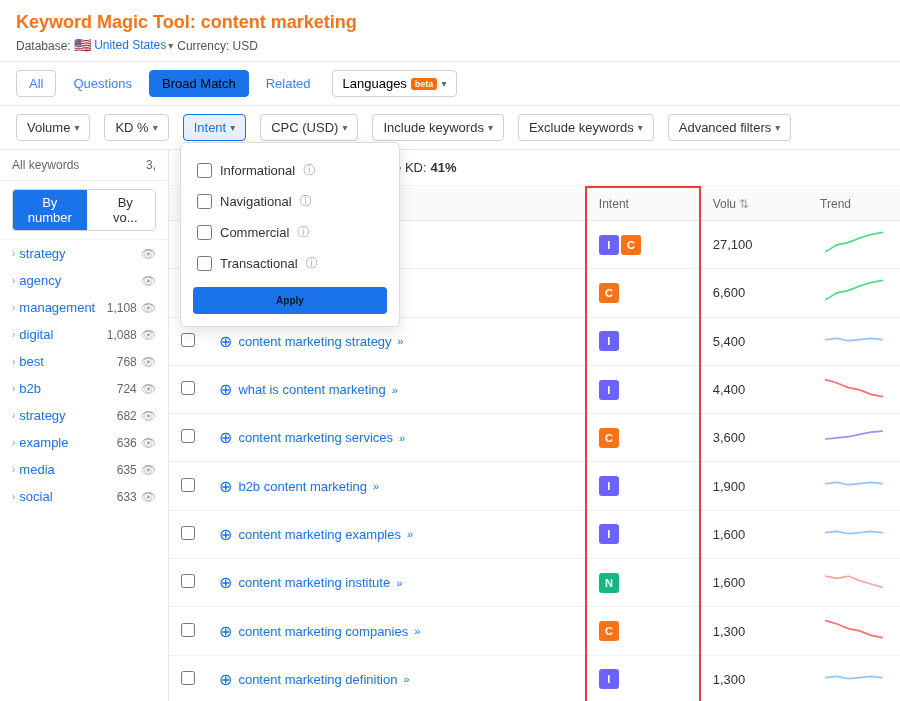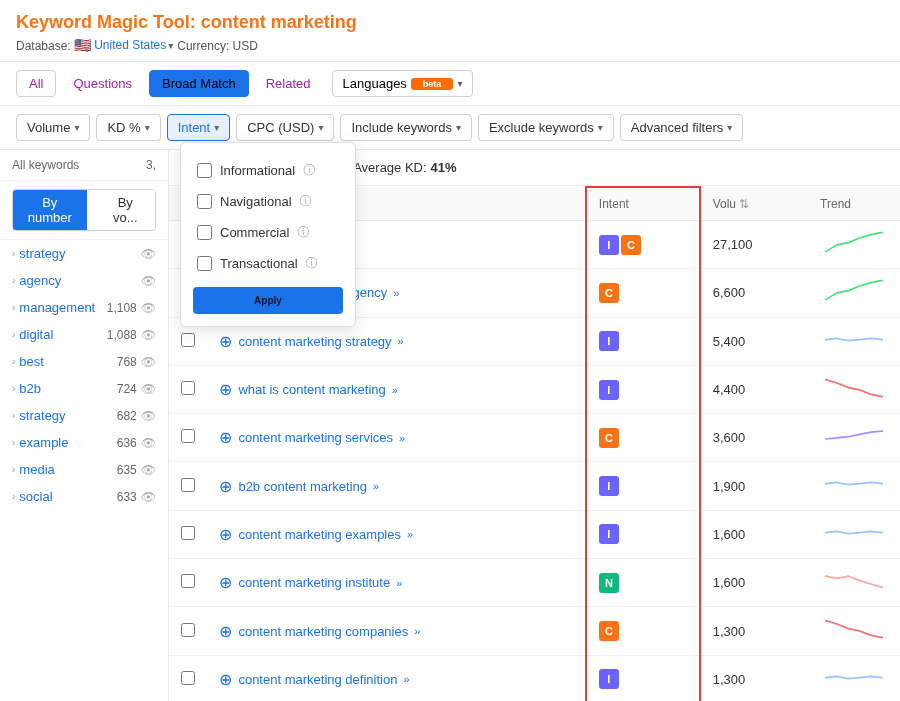--- a/index.html
+++ b/index.html
@@ -5,27 +5,27 @@
     * { box-sizing: border-box; margin: 0; padding: 0; }
     body { font-family: -apple-system, BlinkMacSystemFont, 'Segoe UI', Arial, sans-serif; font-size: 13px; color: #333; background: #fff; }
     
     .header { padding: 12px 16px 8px; border-bottom: 1px solid #e8e8e8; }
     .title { font-size: 18px; font-weight: 600; color: #333; }
     .title span { color: #f97316; }
     .subtitle { font-size: 12px; color: #555; margin-top: 4px; display: flex; align-items: flex-end; gap: 4px; }
     .subtitle a { color: #1a73e8; text-decoration: none; display: flex; align-items: center; gap: 2px; }
     
     .tabs-bar { padding: 8px 16px; display: flex; align-items: center; gap: 4px; border-bottom: 1px solid #e8e8e8; }
-    .tab { padding: 5px 12px; border-radius: 4px; cursor: pointer; font-size: 13px; border: 1px solid transparent; background: transparent; color: #a21caf; }
+    .tab { padding: 5px 12px; border-radius: 4px; cursor: pointer; font-size: 13px; border: 1px solid transparent; background: transparent; color: #3b82f6; }
     .tab.active { background: #1a73e8; color: #000000; border-color: #1a73e8; }
     .tab.all { background: transparent; border: 1px solid #d0d0d0; }
     .lang-btn { margin-left: 4px; padding: 5px 10px; border: 1px solid #d0d0d0; border-radius: 4px; cursor: pointer; font-size: 13px; display: flex; align-items: center; gap: 4px; background: #fff; }
-    .beta-badge { background: #ff6b00; color: #fff; font-size: 9px; padding: 1px 12px; border-radius: 3px; font-weight: 600; }
-    
-    .filters-bar { padding: 8px 16px; display: flex; gap: 6px; border-bottom: 1px solid #e8e8e8; position: relative; }
+    .beta-badge { background: #ff6b00; color: #fff; font-size: 9px; padding: 1px 4px; border-radius: 3px; font-weight: 600; }
+    
+    .filters-bar { padding: 8px 16px; display: flex; gap: 14px; border-bottom: 1px solid #e8e8e8; position: relative; }
     .filter-btn { padding: 5px 10px; border: 1px solid #d0d0d0; border-radius: 4px; cursor: pointer; font-size: 13px; display: flex; align-items: center; gap: 4px; background: #fff; color: #333; }
     .filter-btn.active { border-color: #1a73e8; color: #1a73e8; background: #e8f0fe; }
     .chevron { font-size: 10px; color: #666; }
     
     .content-area { display: flex; position: relative; }
     
     .sidebar { width: 169px; border-right: 1px solid #e8e8e8; flex-shrink: 0; }
     .sidebar-header { padding: 8px 12px; font-size: 12px; color: #666; border-bottom: 1px solid #f0f0f0; display: flex; justify-content: space-between; }
     .sidebar-item { padding: 6px 12px; display: flex; justify-content: space-between; align-items: center; cursor: pointer; font-size: 13px; }
     .sidebar-item .keyword-name { display: flex; align-items: center; gap: 4px; color: #1a73e8; }
@@ -56,21 +56,21 @@
     .checkbox-cell { width: 30px; }
     input[type="checkbox"] { cursor: pointer; width: 14px; height: 14px; }
     
     .intent-badge { display: inline-flex; align-items: center; justify-content: center; width: 20px; height: 20px; border-radius: 3px; font-size: 11px; font-weight: 600; color: #fff; }
     .intent-badges { display: flex; gap: 2px; }
     
     .intent-col { border-left: 2px solid #e53e3e; border-right: 2px solid #e53e3e; }
     thead th.intent-col { border-left: 2px solid #e53e3e; border-right: 2px solid #e53e3e; border-top: 2px solid #e53e3e; }
     
     
-    .dropdown-overlay { position: absolute; top: 36px; left: 180px; background: #fff; border: 1px solid #ddd; border-radius: 6px; box-shadow: 0 4px 16px rgba(0,0,0,0.12); z-index: 100; width: 176px; padding: 12px; }
+    .dropdown-overlay { position: absolute; top: 36px; left: 180px; background: #fff; border: 1px solid #ddd; border-radius: 6px; box-shadow: 0 4px 16px rgba(0,0,0,0.12); z-index: 100; width: 220px; padding: 12px; }
     .dropdown-item { display: flex; align-items: center; gap: 8px; padding: 7px 4px; font-size: 13px; color: #333; cursor: pointer; }
     .dropdown-item input[type="checkbox"] { width: 15px; height: 15px; }
     .info-icon { color: #aaa; font-size: 12px; cursor: help; }
     .apply-btn { width: 100%; padding: 8px; background: #1a73e8; color: #0f172a; border: none; border-radius: 4px; font-size: 10px; font-weight: 600; cursor: pointer; margin-top: 8px; }
     
     .flag { font-size: 14px; }
     .sort-icon { margin-left: 3px; color: #999; }
   </style>
 </head>
 <body>

